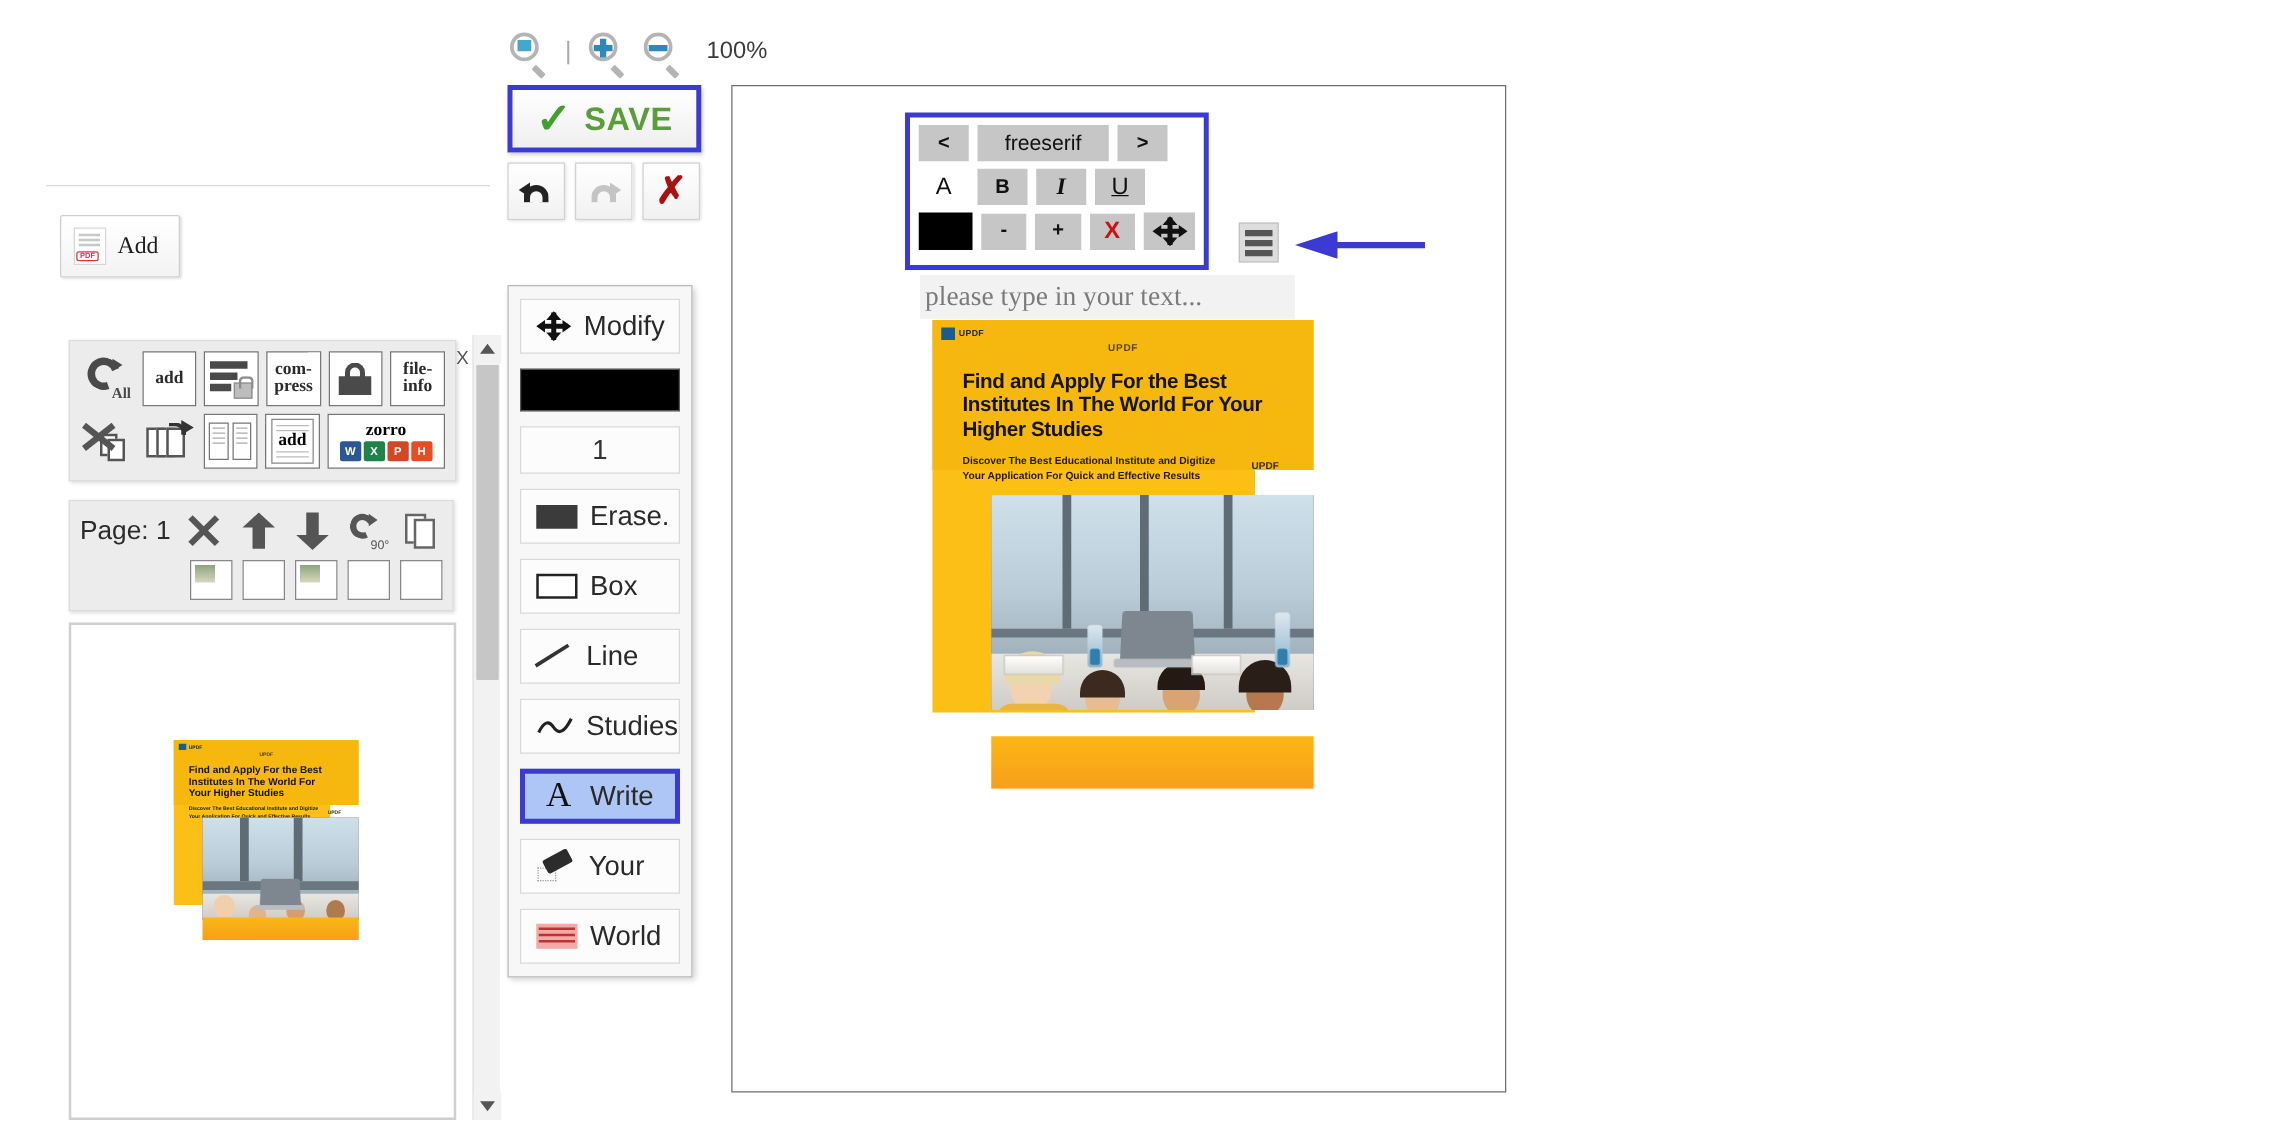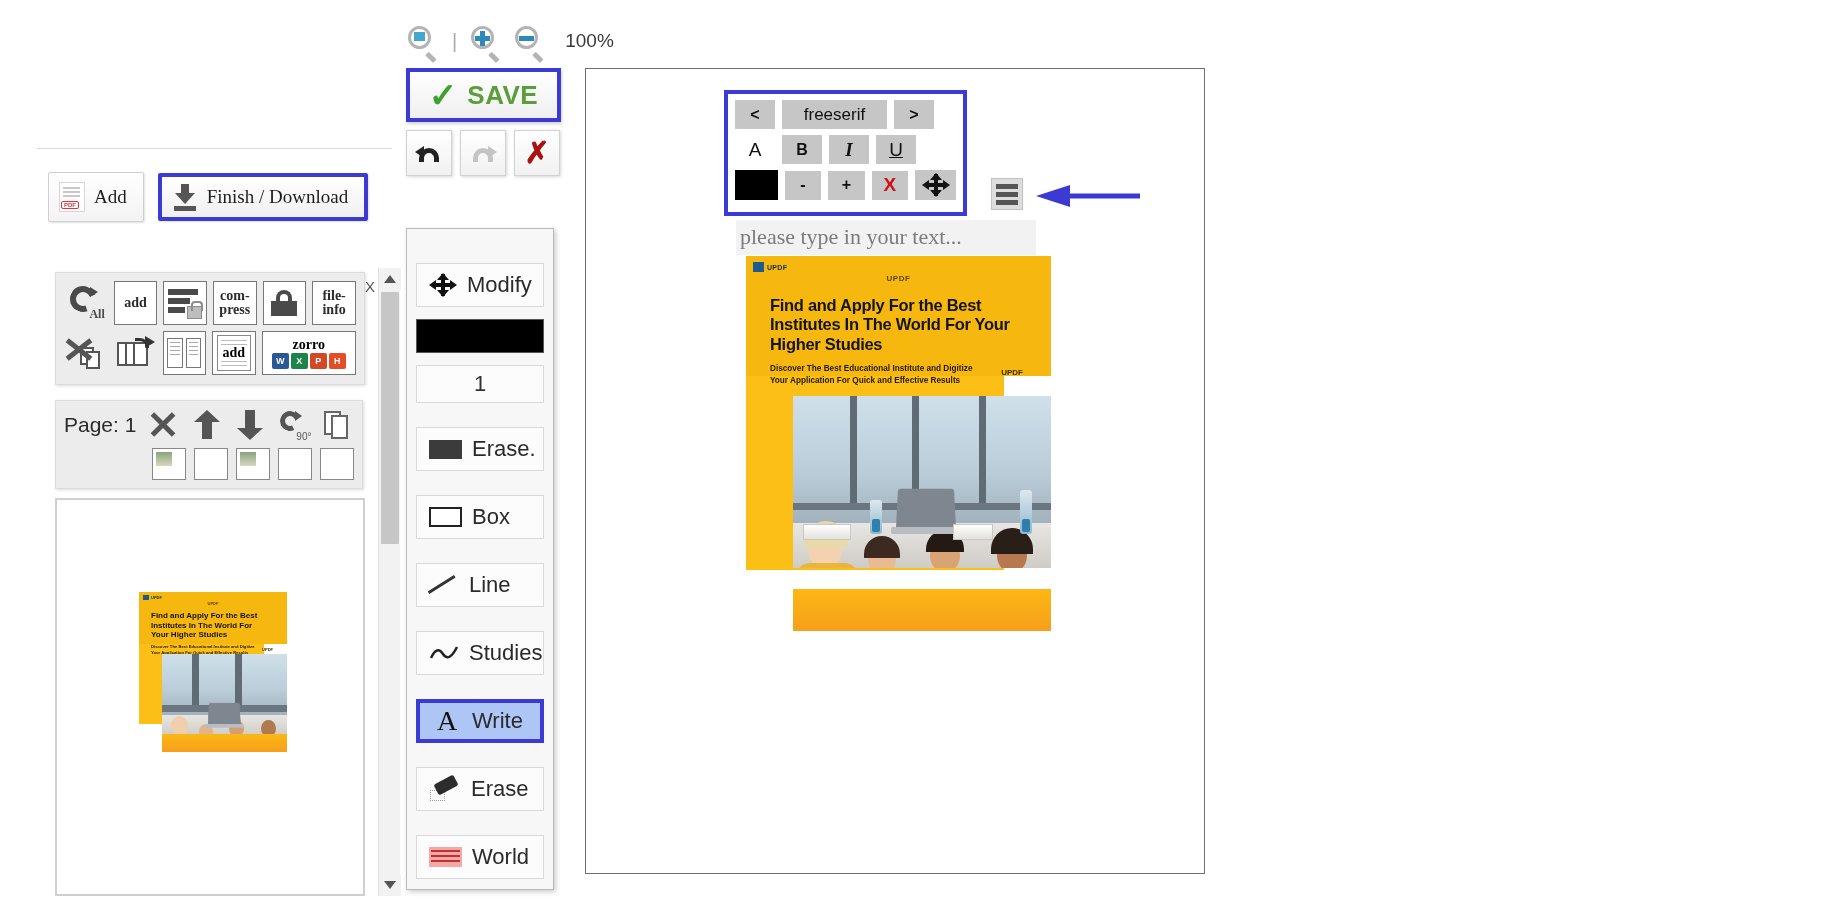--- a/index.html
+++ b/index.html
@@ -195,21 +195,20 @@
   .toolstack {
     position:absolute; left: 406px; top: 228px; width: 148px;
     background: #f7f7f7; border: 1px solid #b9b9b9;
     padding: 10px 9px; box-shadow: 2px 2px 5px rgba(0,0,0,.2);
   }
   .ts-item {
     height: 44px; background: #fcfcfc; border: 1px solid #d9d9d9;
     display:flex; align-items:center; gap: 10px; padding-left: 12px;
     font-size: 22px; color: #2a2a2a; cursor:pointer; margin-bottom: 12px;
     font-family:"Liberation Sans",sans-serif;
-    margin-top:24px;
   }
   .ts-item:last-child{margin-bottom:0;}
   .ts-selected { border: 4px solid #3b3bd4; background: #aec6f5; }
   .ts-swatch { height: 34px; background: #000; border:1px solid #555; margin-bottom:12px;}
   .ts-num { height: 38px; background:#fcfcfc; border:1px solid #d9d9d9; display:flex;align-items:center;justify-content:center;
             font-size:22px;color:#333;margin-bottom:12px;}
   .ic-move { width:28px;height:24px;position:relative;}
   .ic-move .h{position:absolute;left:3px;top:10px;width:22px;height:4px;background:#111;}
   .ic-move .v{position:absolute;left:12px;top:1px;width:4px;height:22px;background:#111;}
   .ic-move .a1,.ic-move .a2,.ic-move .a3,.ic-move .a4{position:absolute;width:0;height:0;}
@@ -324,28 +323,20 @@
     <div class="topbuttons">
       <div class="btn-plain">
         <span class="ico-pdf">
           <span class="sheet"></span>
             <span class="l1"></span>
             <span class="l2"></span>
             <span class="l3"></span>
           <span class="tag">PDF</span>
         </span>
         <span>Add</span>
-      </div>
-      <div class="btn-plain btn-highlight">
-        <span class="ico-dl">
-          <span class="stem"></span>
-            <span class="head"></span>
-            <span class="base"></span>
-        </span>
-        <span>Finish / Download</span>
       </div>
     </div>
 
     <div class="toolgrid-wrap">
       <div class="toolgrid">
         <div class="tg-close">X</div>
         <div class="tg-row">
           <div class="tg-cell">
             <span class="ic-allrot">
               <span class="ring"></span>
@@ -594,21 +585,21 @@
     </div>
     <div class="ts-item ts-selected">
       <span class="sw-A">A</span>
       <span>Write</span>
     </div>
     <div class="ts-item">
       <span class="sw-erase">
           <span class="o"></span>
           <span class="b"></span>
         </span>
-      <span>Erase</span>
+      <span>Your</span>
     </div>
     <div class="ts-item">
       <span class="sw-mark"></span>
       <span>World</span>
     </div>
   </div>
 
   <div class="canvas"></div>
 
   <div class="fonttool">

